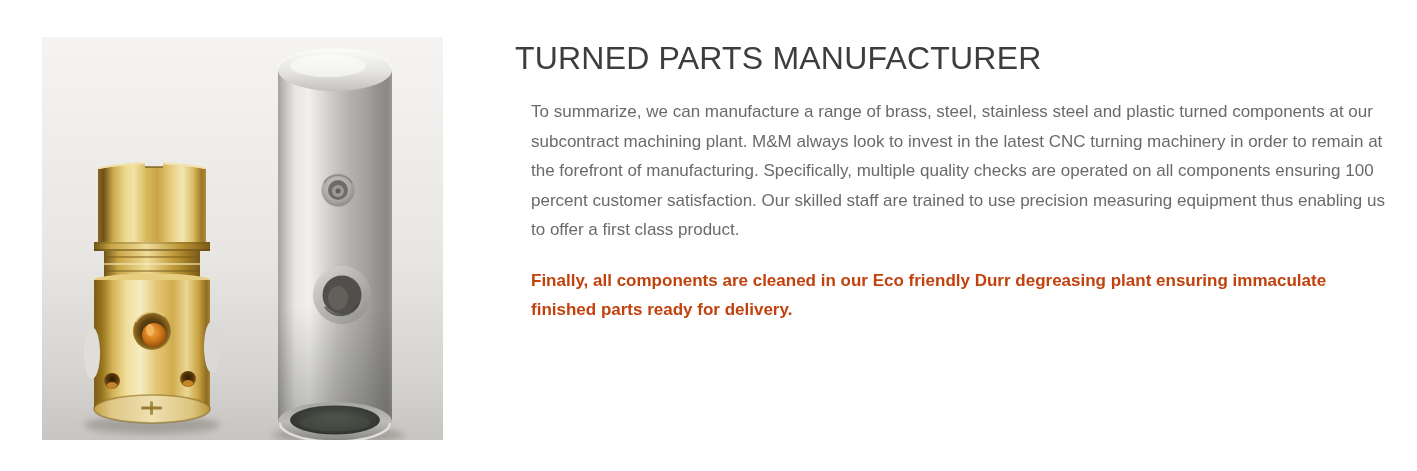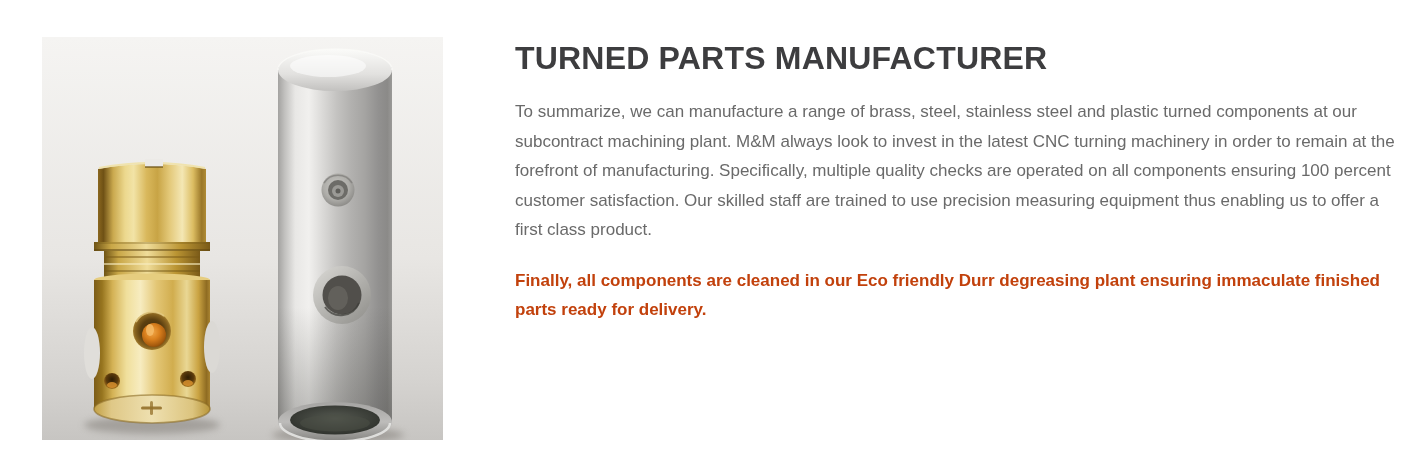--- a/index.html
+++ b/index.html
@@ -26,27 +26,27 @@
   }
   .photo-fig svg { display: block; }
   .text-col {
     margin-left: 72px;
     width: 882px;
     padding-top: 0;
   }
   h1.page-title {
     margin: 0 0 17px 0;
     font-size: 32px;
-    font-weight: 700;
+    font-weight: 400;
     line-height: 1.35;
     color: #3d3d3f;
     letter-spacing: 0.2px;
   }
   p.body-par {
-    margin: 0 0 21px 0;
+    margin: 0 0 21px 16px;
     font-size: 17px;
     line-height: 29.5px;
     color: #6a6a6a;
   }
   p.body-par.bold {
     font-weight: 700;
     color: #c2410c;
   }
 </style>
 </head>

